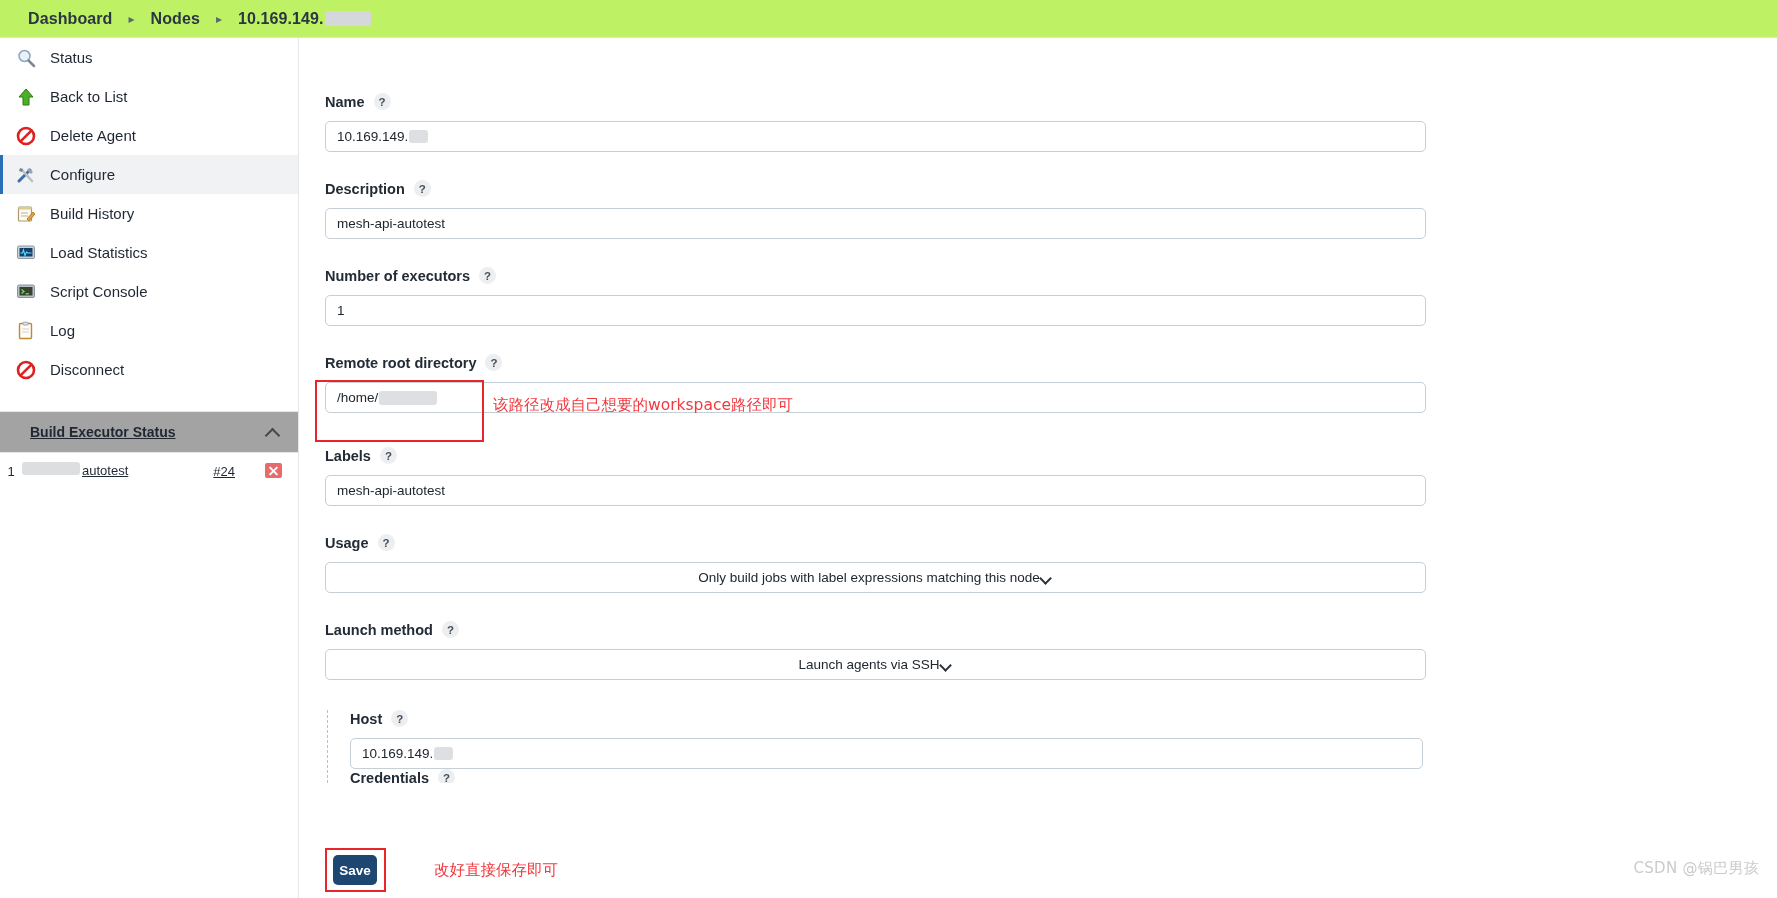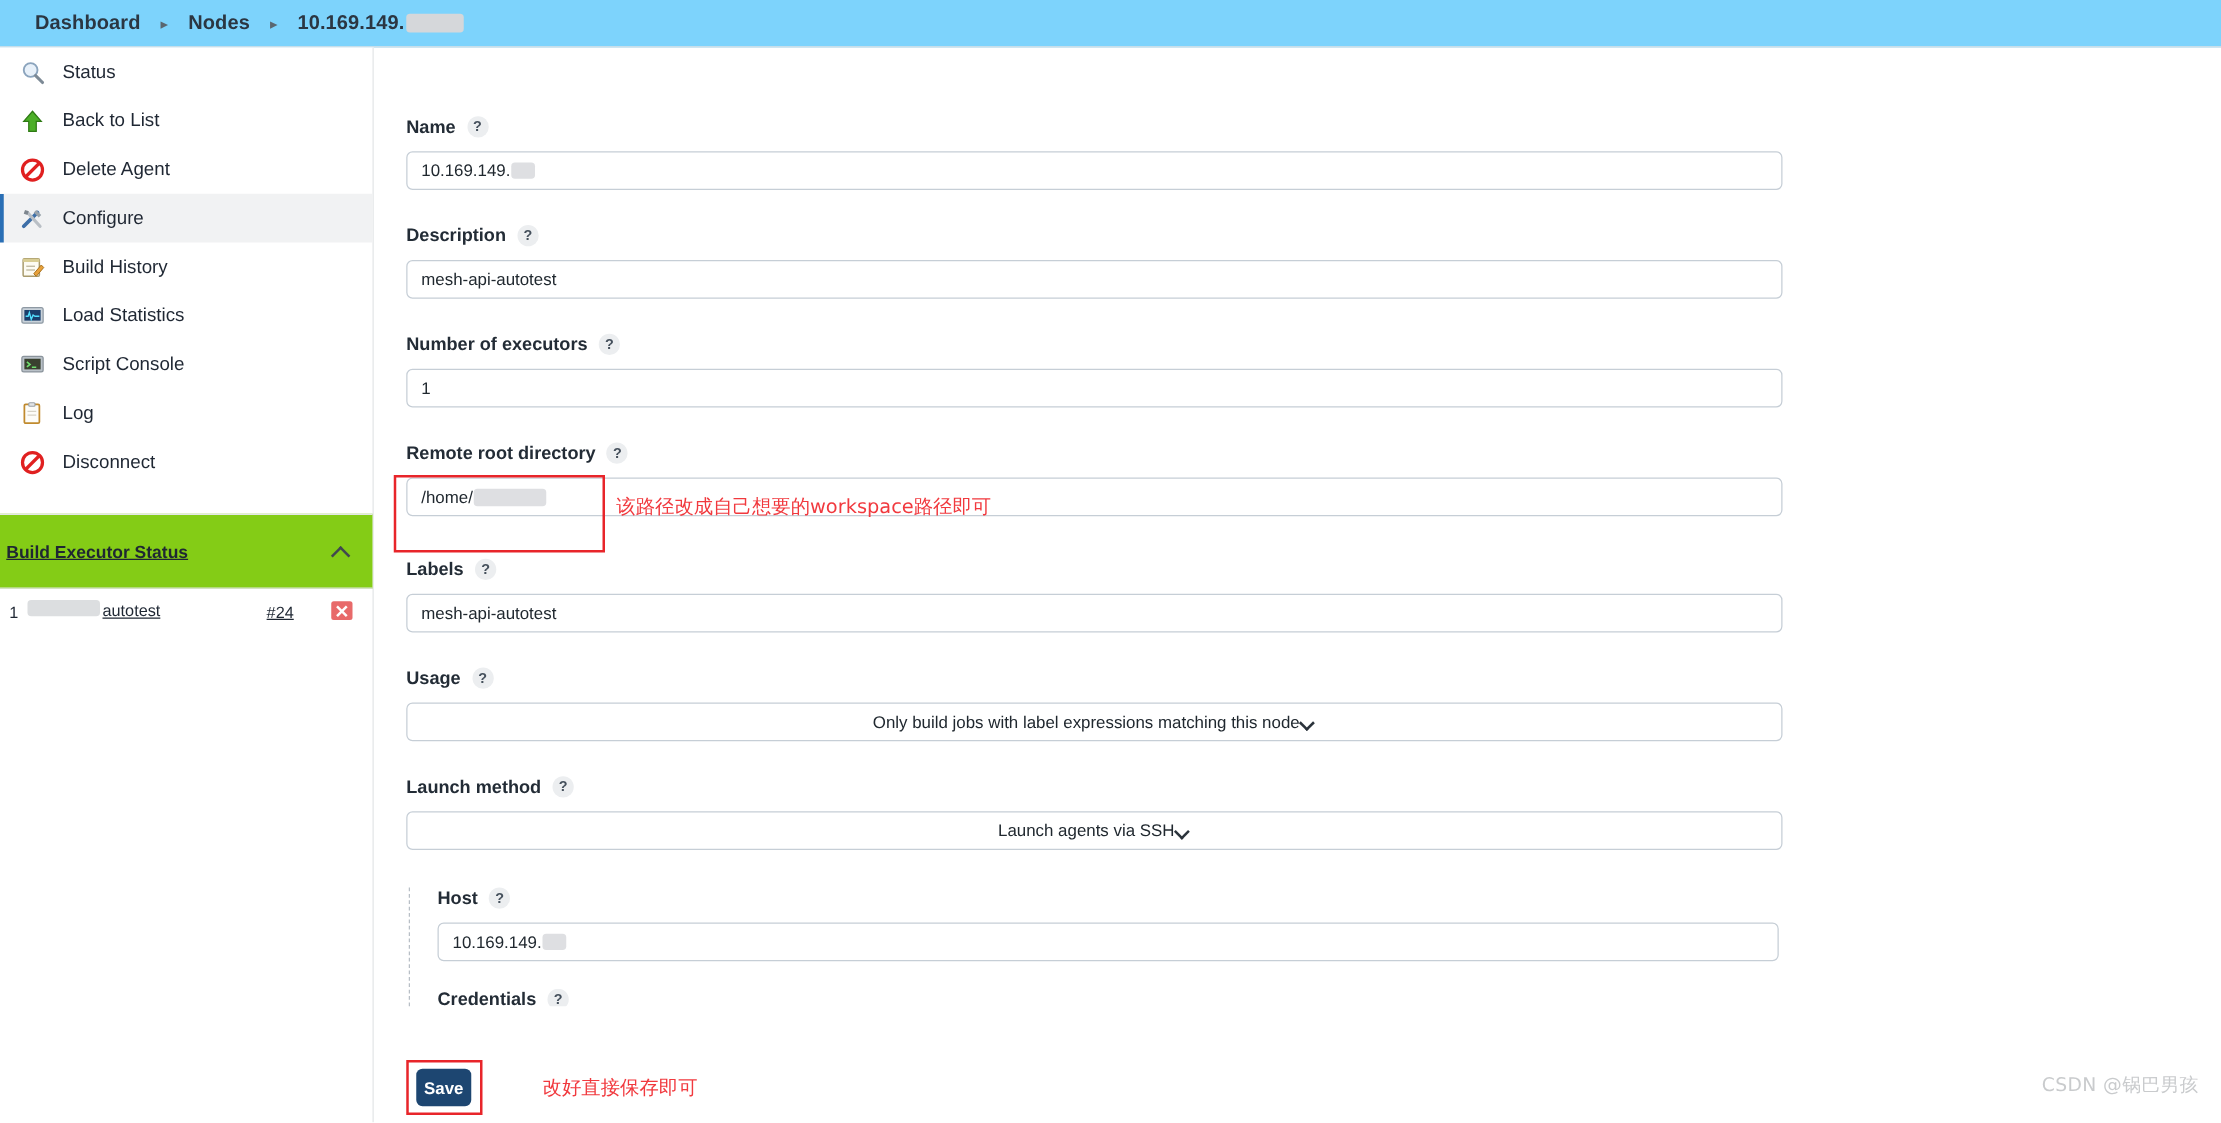--- a/index.html
+++ b/index.html
@@ -8,21 +8,21 @@
     width: 1777px; height: 898px;
     overflow: hidden;
     background: #ffffff;
     font-family: "Liberation Sans", "DejaVu Sans", sans-serif;
     color: #1f2733;
   }
 
   
   #breadcrumb-bar {
     height: 38px;
-    background: #7dd3fc;
+    background: #bef264;
     border-bottom: 1px solid #e0e2e4;
     display: flex;
     align-items: center;
     padding-left: 14px;
     gap: 0px;
   }
   .crumb {
     font-size: 16px;
     font-weight: 700;
     color: #2b3642;
@@ -81,28 +81,28 @@
     flex: 0 0 22px;
     display: flex;
     align-items: center;
     justify-content: center;
   }
   .side-label { line-height: 1; }
 
   
   #executor-panel { margin-top: 22px; }
   #executor-head {
-    height: 60px;
-    background: #84cc16;
+    height: 42px;
+    background: #a3a3a3;
     border-top: 1px solid #e4e6e8;
     border-bottom: 1px solid #e4e6e8;
     display: flex;
     align-items: center;
     justify-content: space-between;
-    padding: 0 18px 0 5px;
+    padding: 0 18px 0 30px;
   }
   #executor-head .title {
     font-size: 14px;
     font-weight: 700;
     text-decoration: underline;
     color: #1f2733;
   }
   .chev {
     width: 14px; height: 9px;
     position: relative;
@@ -256,21 +256,20 @@
   .nested {
     border-left: 1px dashed #b8bfc6;
     padding-left: 22px;
     margin-left: 2px;
     margin-top: 30px;
   }
   .nested .inp { width: 1073px; }
   .clipped {
     height: 14px;
     overflow: hidden;
-    margin-top: 22px;
   }
 
   
   #bottom-bar {
     position: absolute;
     left: 300px;
     right: 0;
     bottom: 0;
     height: 57px;
     background: #ffffff;

